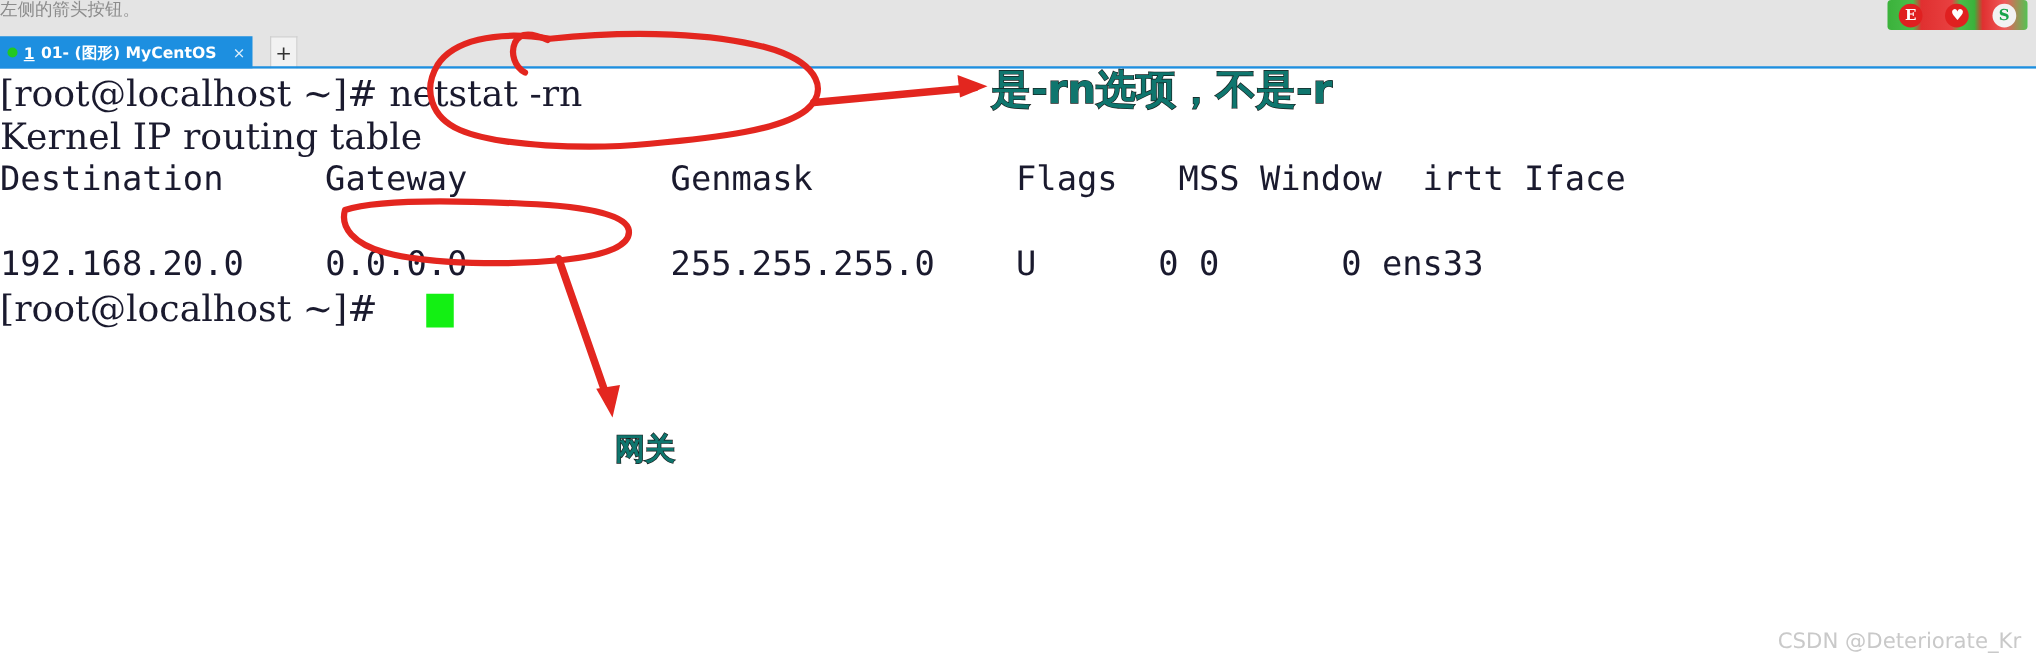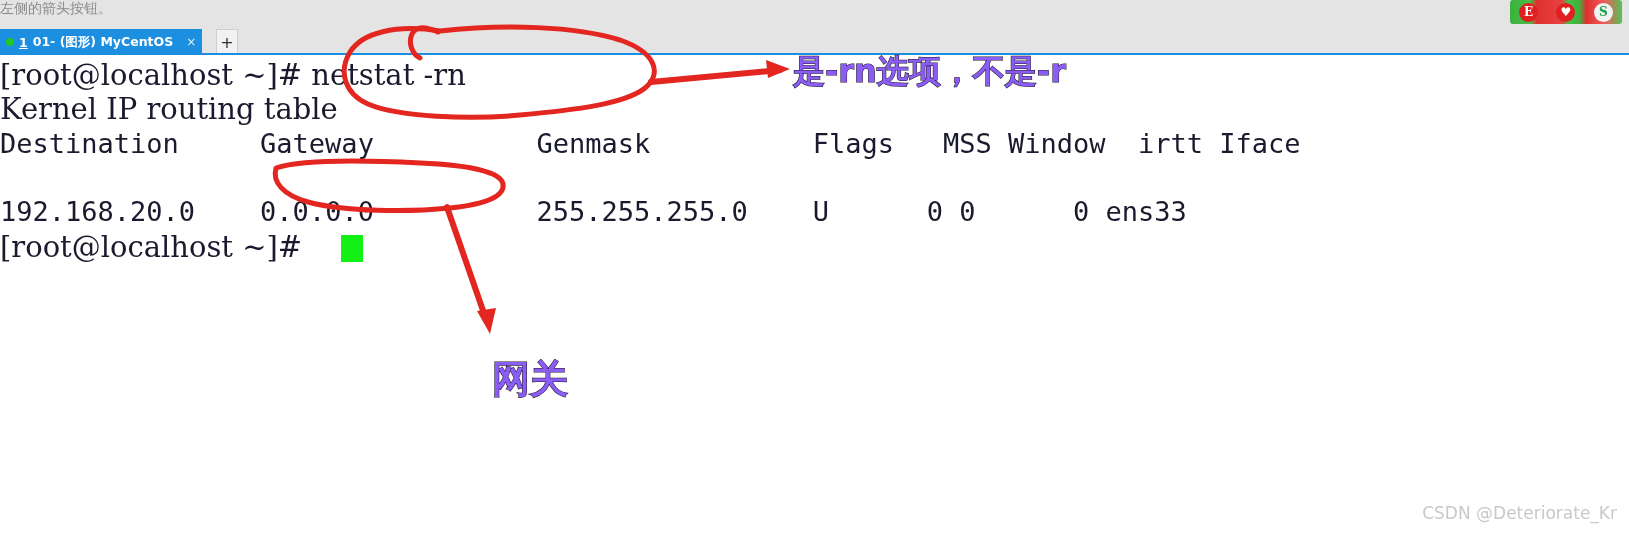--- a/index.html
+++ b/index.html
@@ -100,27 +100,27 @@
 
   
   #annotations{
     position:absolute;left:0;top:0;width:1629px;height:533px;
     pointer-events:none;
   }
   .anno-text{
     position:absolute;
     font-family:"DejaVu Sans",sans-serif;
     font-weight:bold;
-    color:#8b5cf6;
+    color:#0f766e;
     -webkit-text-stroke:1px #1a1a1a;
     paint-order:stroke fill;
     white-space:nowrap;
   }
   #anno-note-rn{ left:793px; top:50px; font-size:32px; }
-  #anno-note-gw{ left:492px; top:354px; font-size:38px; }
+  #anno-note-gw{ left:492px; top:343px; font-size:24px; }
 
   
   #watermark{
     position:absolute;right:12px;bottom:10px;
     color:#c9c9c9;font-size:17px;
     font-family:"DejaVu Sans",sans-serif;
     white-space:nowrap;
     margin-left:30px;
   }
 </style>

